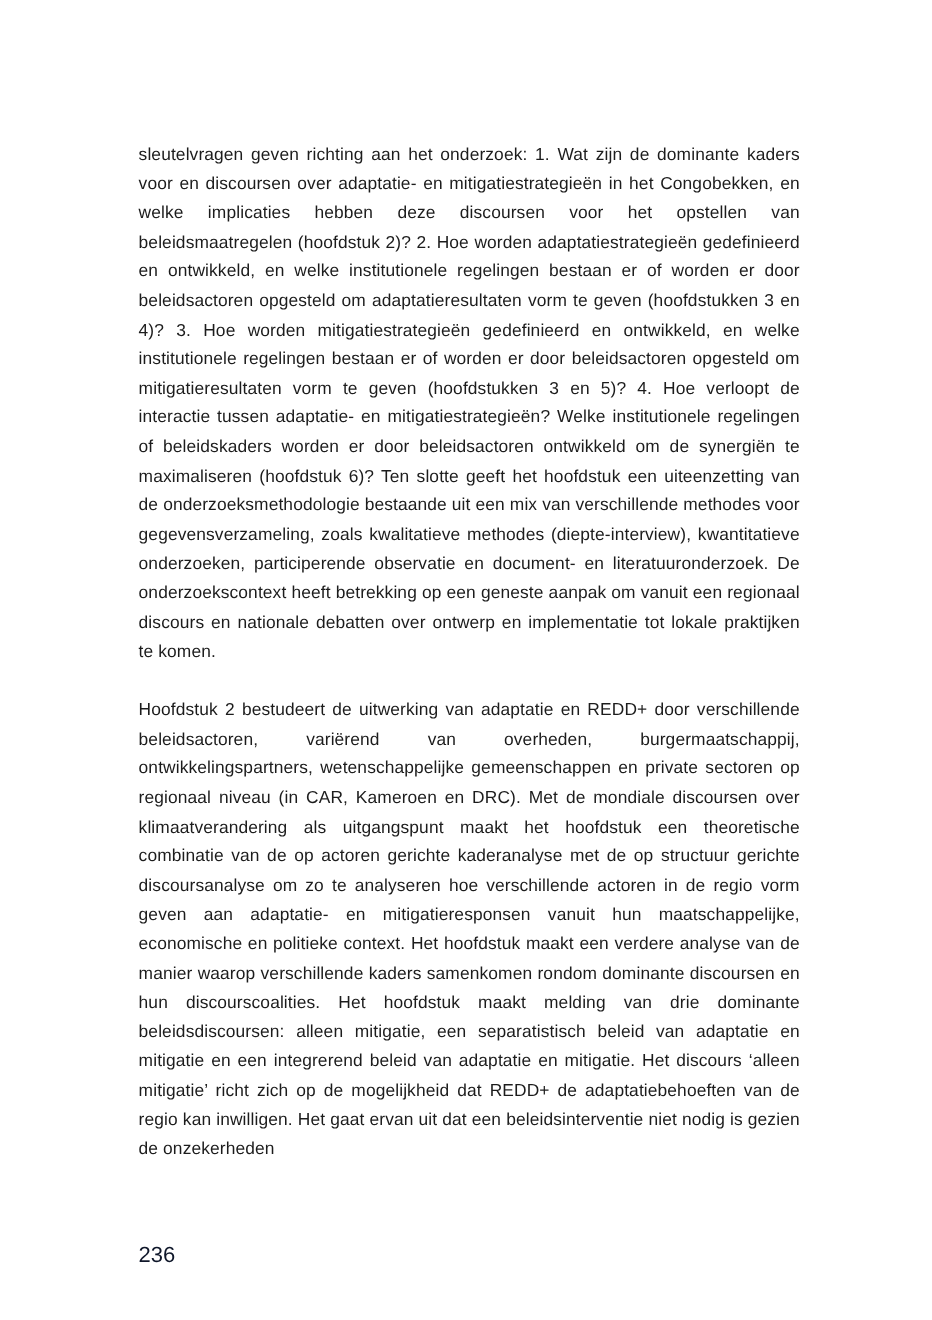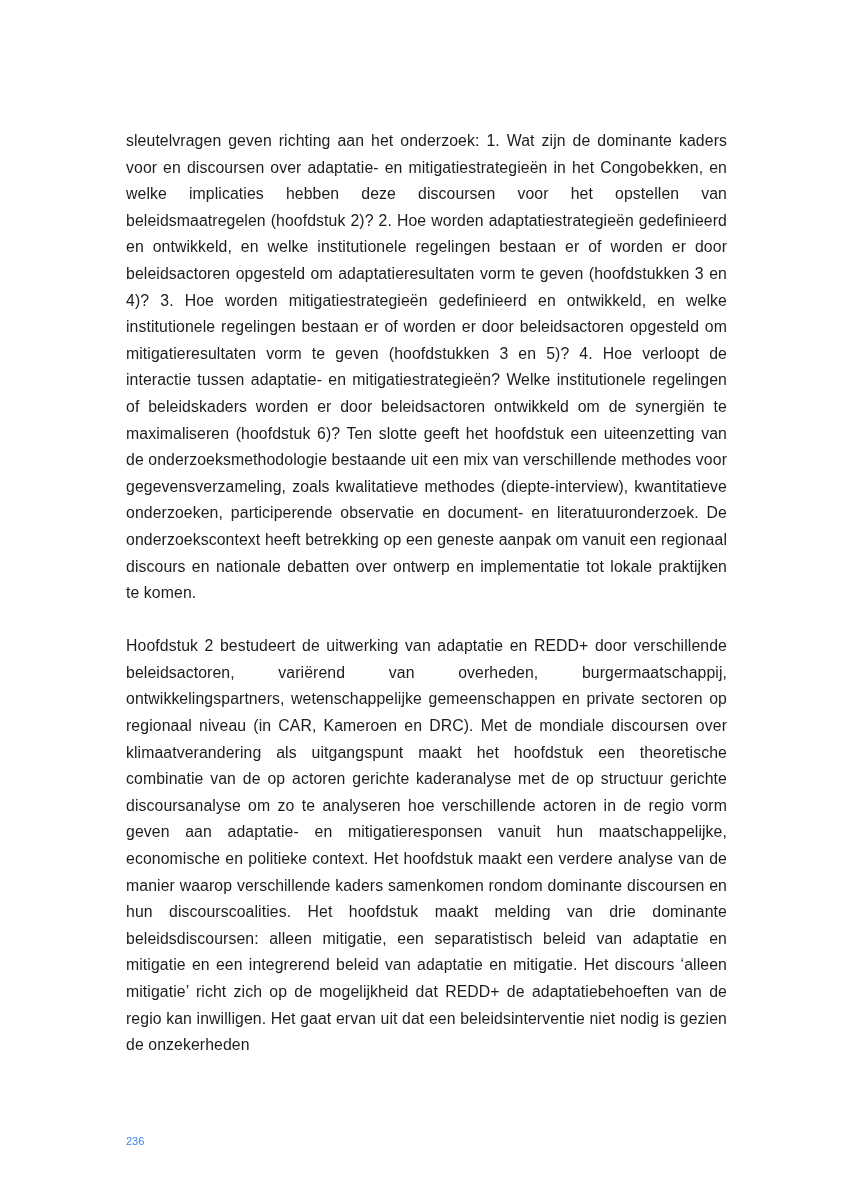--- a/index.html
+++ b/index.html
@@ -41,23 +41,23 @@
   .para-gap {
     height: 26.6px;
   }
   .chapter-lead {
     font-weight: normal;
   }
   .page-number {
     position: absolute;
     left: 126px;
     top: 1130px;
-    font-size: 11px;
+    font-size: 20px;
     line-height: 22px;
-    color: #3b82f6;
+    color: #0f172a;
   }
 </style>
 </head>
 <body>
 
 <div class="page">
 
   <div class="text-block">
 
     <p>

